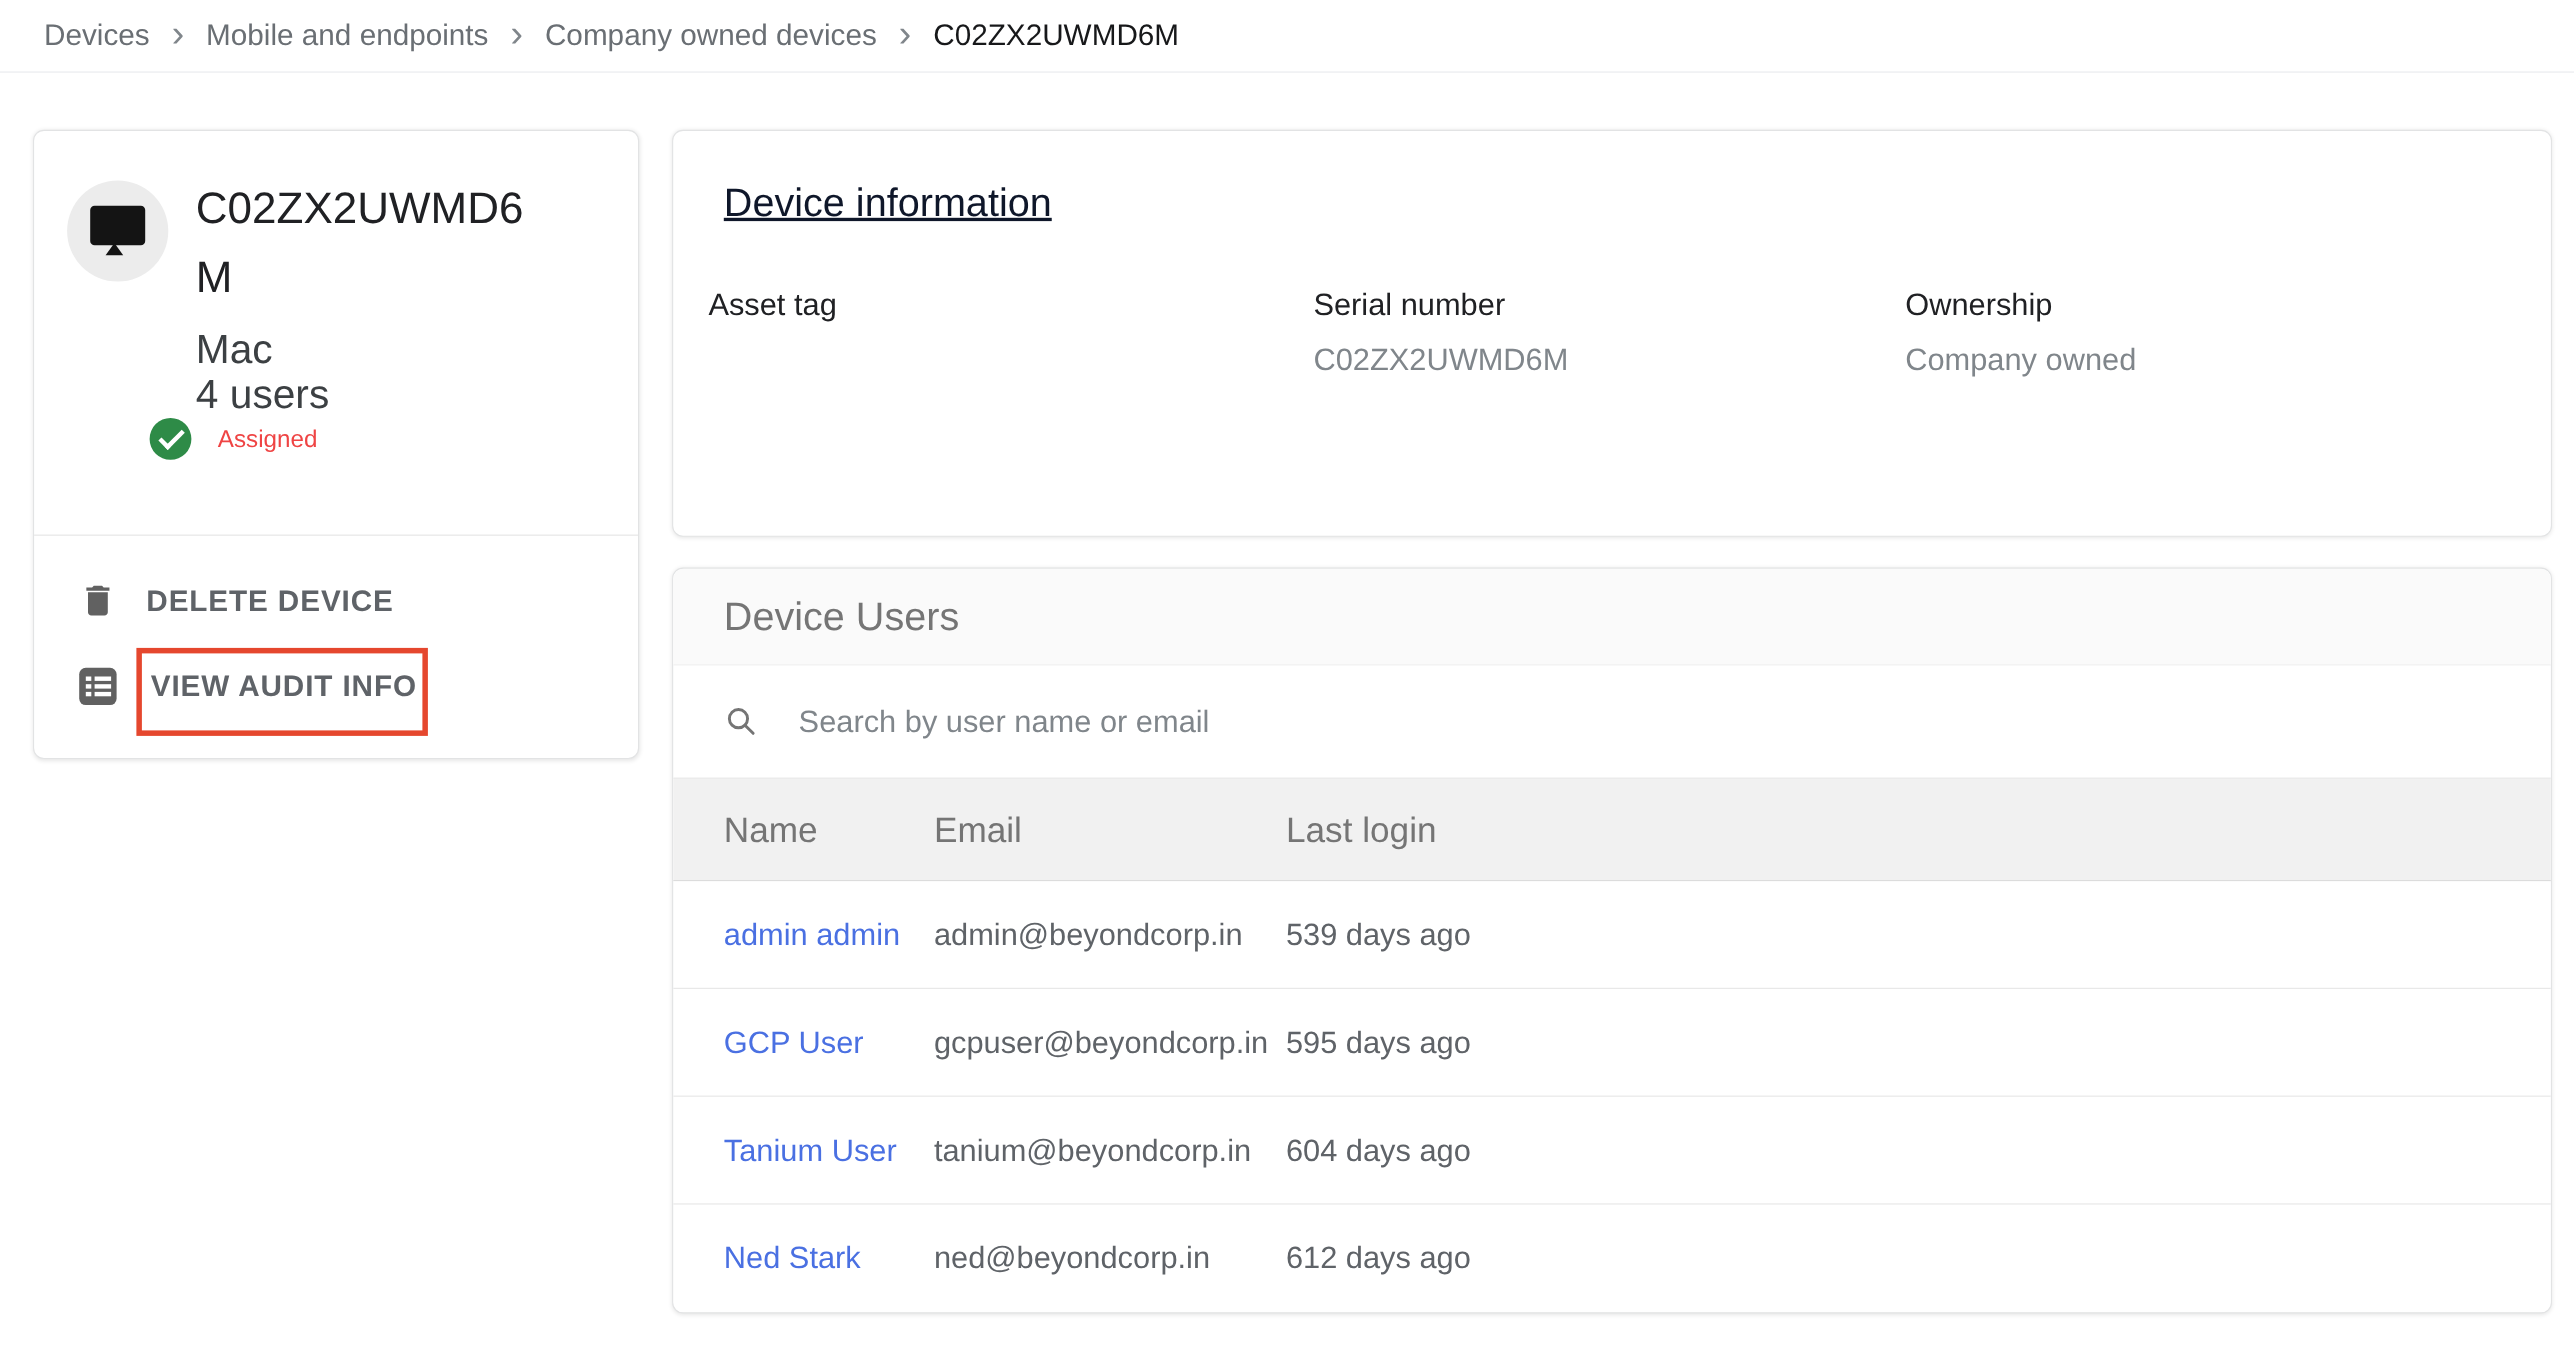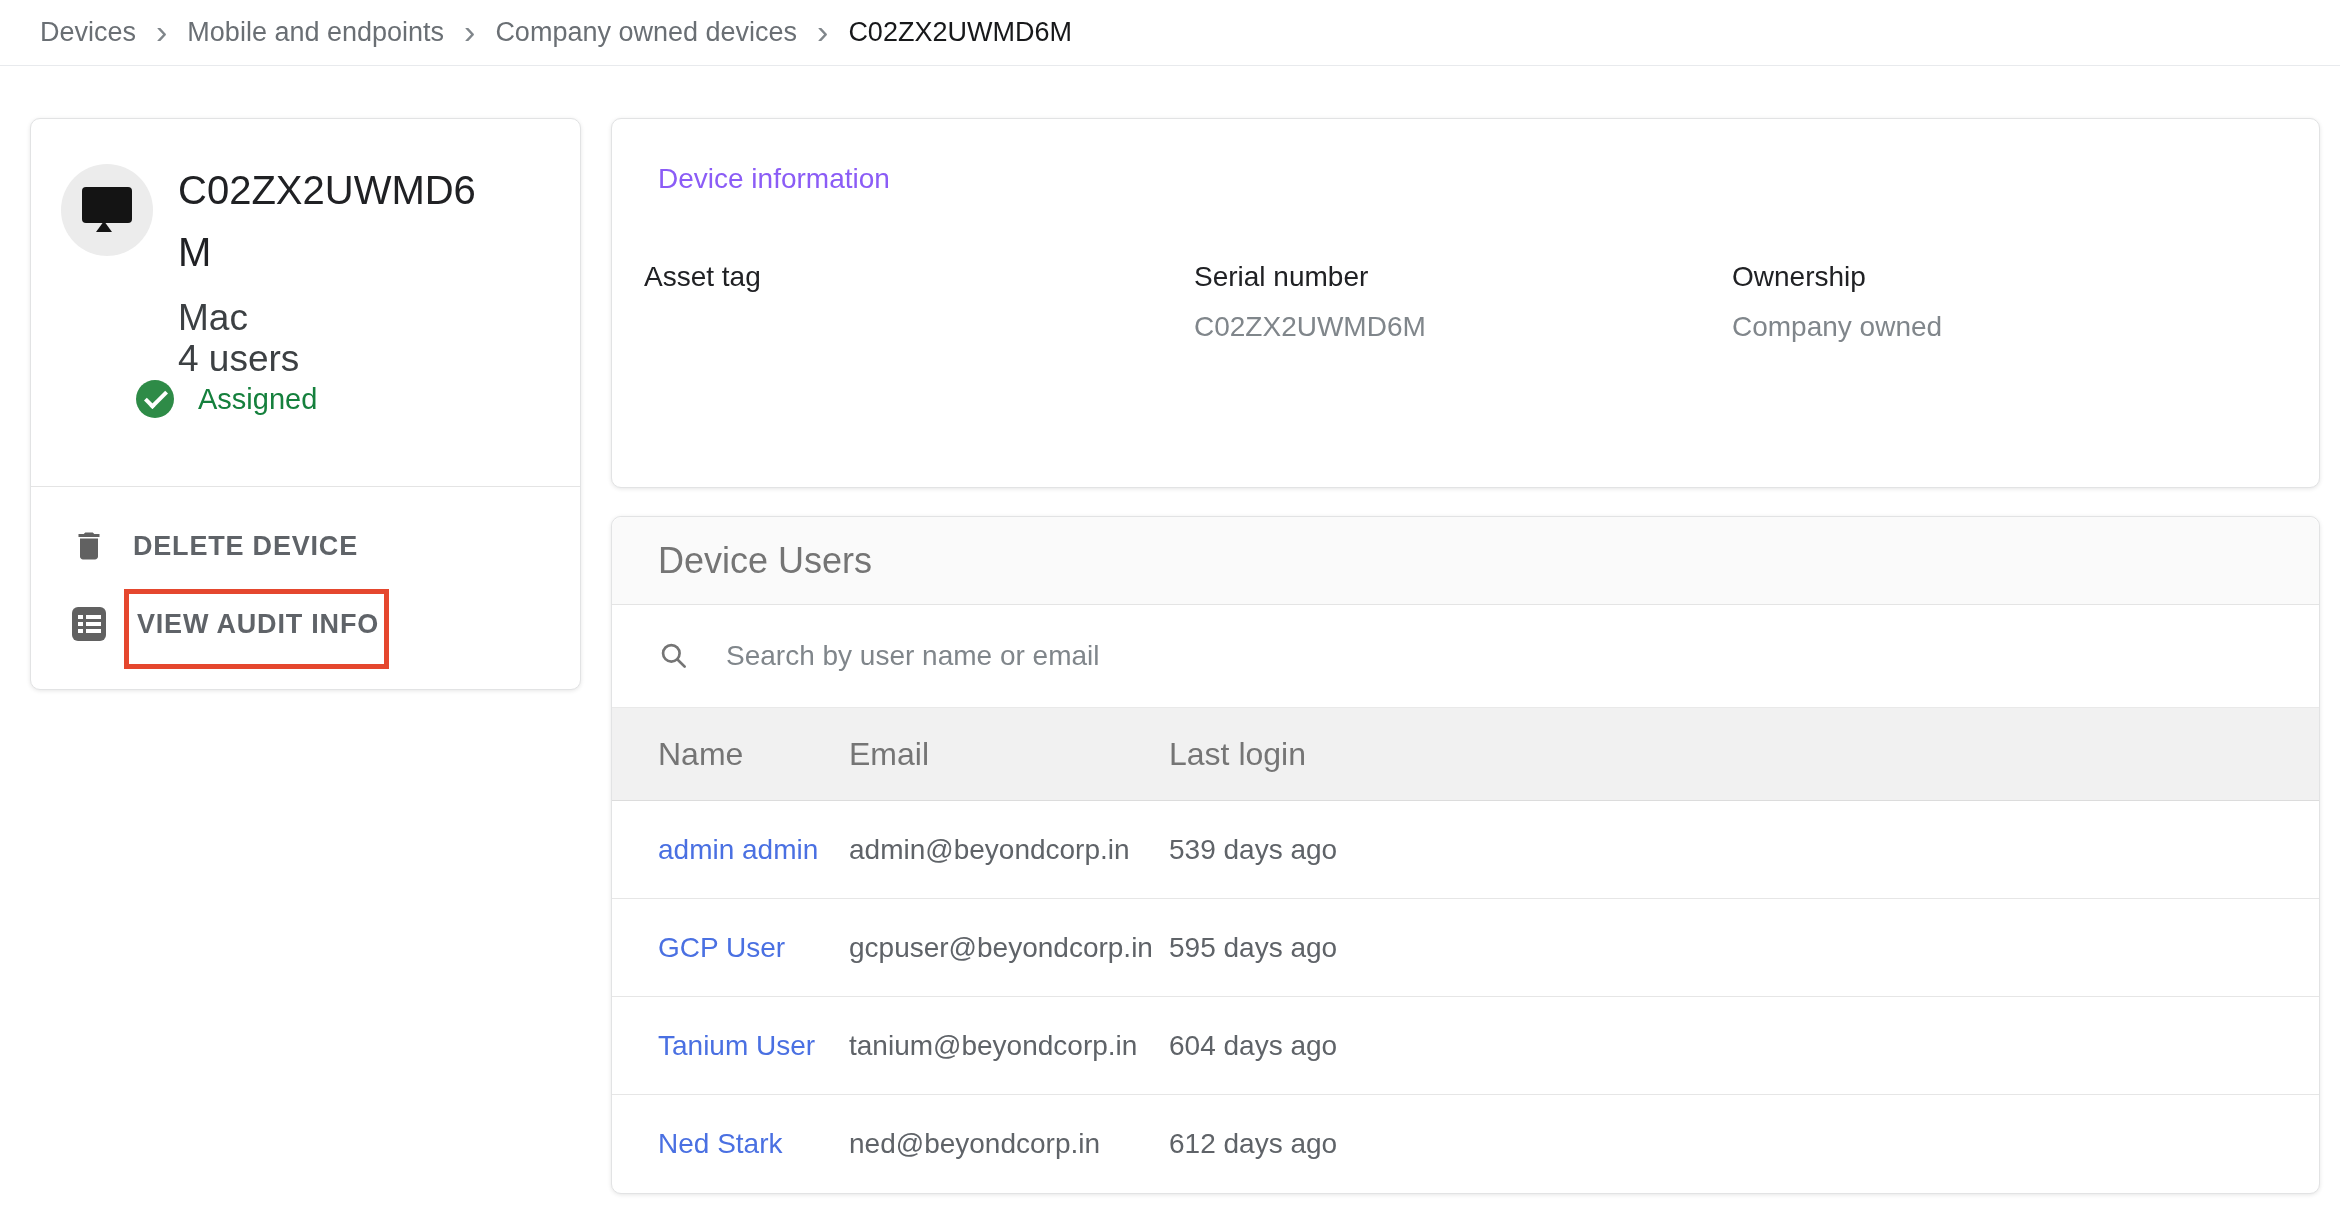--- a/index.html
+++ b/index.html
@@ -33,34 +33,34 @@
     font-size:40px; line-height:62px; color:#202124; word-break:break-all; }
   .device-sub { position:absolute; left:147px; top:178px; font-size:37px;
     line-height:41px; color:#3c4043; }
   .assigned-row { position:absolute; left:105px; top:261px; display:flex;
     align-items:center; gap:24px; }
   .check-circle { width:38px; height:38px; border-radius:50%; background:#2e8b47;
     position:relative; }
   .check-circle::after { content:""; position:absolute; left:9px; top:11px;
     width:18px; height:8px; border-left:4px solid #fff; border-bottom:4px solid #fff;
     transform:rotate(-45deg); }
-  .assigned-label { font-size:29px; color:#15803d; }
+  .assigned-label { font-size:22px; color:#ef4444; }
   .card-divider { position:absolute; left:0; right:0; top:367px; height:0;
     border-top:1px solid #e4e4e4; }
   .action-row { position:absolute; left:0; right:0; height:92px; display:flex;
     align-items:center; padding-left:40px; gap:26px; cursor:pointer; }
   .action-row.delete { top:381px; }
   .action-row.audit  { top:459px; padding-left:38px; gap:28px; }
   .action-label { font-size:27px; font-weight:700; letter-spacing:.8px; color:#5f6368; }
   .annotation-box { position:absolute; left:93px; top:470px; width:265px; height:80px;
     border:5px solid #e5472e; pointer-events:none; }
 
   
   .info-card { left:611px; top:52px; width:1709px; height:370px; }
-  .card-title { position:absolute; left:46px; top:44px; font-size:28px; color:#8b5cf6; }
+  .card-title { position:absolute; left:46px; top:44px; font-size:36px; color:#0f172a;text-decoration:underline; }
   .fields-grid { position:absolute; left:32px; right:46px; top:140px; display:grid;
     grid-template-columns:550px 538px 1fr; row-gap:22px; }
   .field-label { font-size:28px; color:#202124; margin-bottom:14px; line-height:36px; }
   .field-value { font-size:28px; color:#80868b; line-height:36px; min-height:36px; }
 
   
   .users-card { left:611px; top:450px; width:1709px; height:678px; overflow:hidden; }
   .users-header { height:88px; background:#fafafa; border-bottom:1px solid #e4e4e4;
     display:flex; align-items:center; padding-left:46px;
     border-radius:10px 10px 0 0; }

